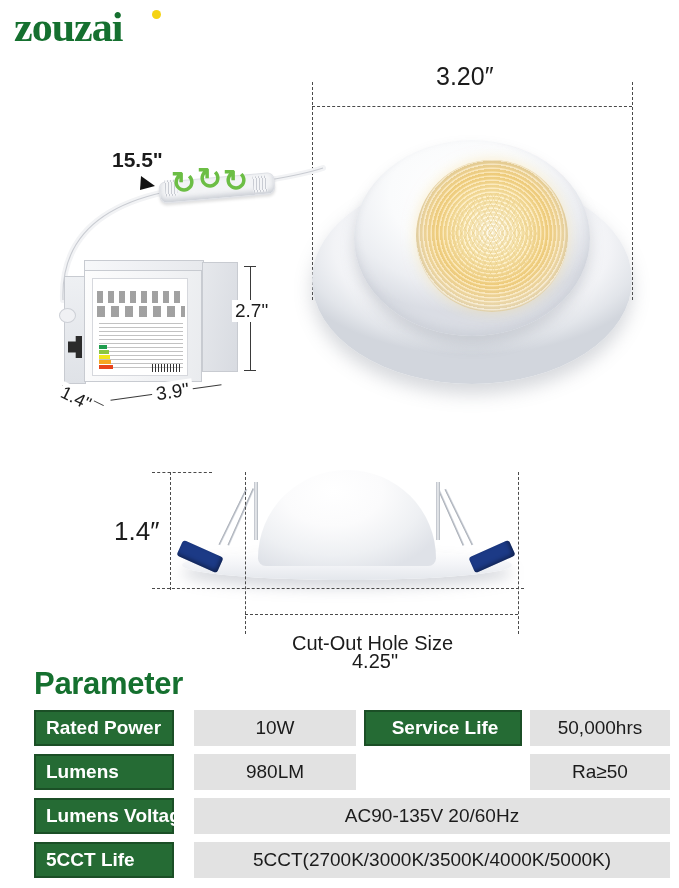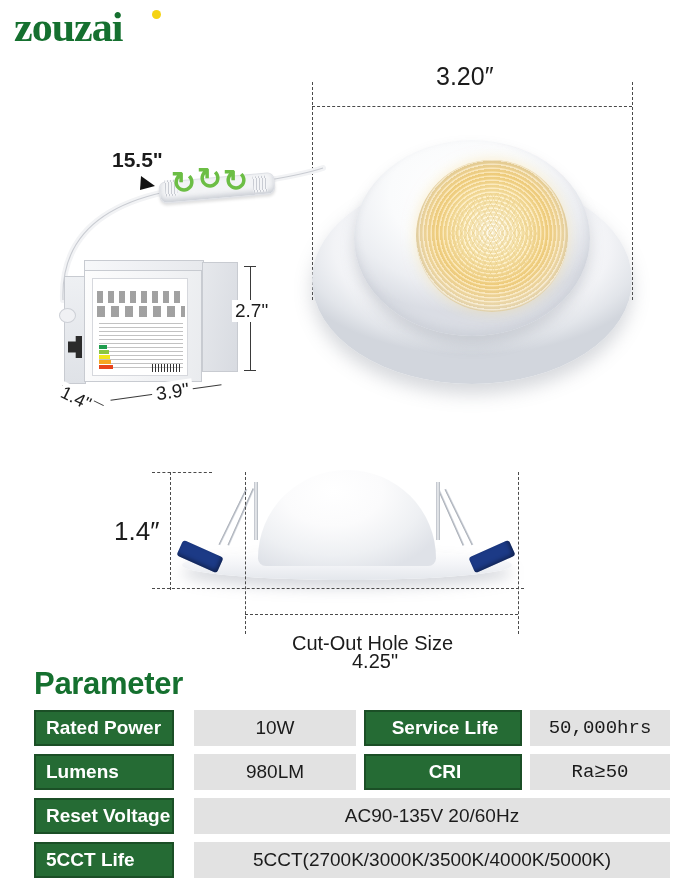--- a/index.html
+++ b/index.html
@@ -175,21 +175,21 @@
   }
   .lab {
     background:#256b34; color:#fff; font-weight:700;
     border:2px solid #1b4f26; padding-left:10px; justify-content:flex-start;
   }
   .val { background:#e2e2e2; color:#1b1b1b; justify-content:center; }
   .lab.ctr { justify-content:center; padding-left:4px; }
   .c1 { left:0px;   width:140px; }
   .c2 { left:160px; width:162px; }
   .c3 { left:330px; width:158px; }
-  .c4 { left:496px; width:140px;font-family:Liberation Mono, monospace; }
+  .c4 { left:496px; width:140px; }
   .c-wide { left:160px; width:476px; }
 </style>
 </head>
 <body>
 
 <div id="page">
 
   <div id="logo">
     <span>zouzai</span>
     <span class="dotcover"></span>
@@ -298,26 +298,25 @@
     <div class="row">
       <div class="cell lab c1">Rated Power</div>
       <div class="cell val c2">10W</div>
       <div class="cell lab ctr c3">Service Life</div>
       <div class="cell val c4">50,000hrs</div>
     </div>
 
     <div class="row">
       <div class="cell lab c1">Lumens</div>
       <div class="cell val c2">980LM</div>
-      <div class="cell lab ctr c3">CRI</div>
       <div class="cell val c4">Ra≥50</div>
     </div>
 
     <div class="row">
-      <div class="cell lab c1">Reset Voltage</div>
+      <div class="cell lab c1">Lumens Voltage</div>
       <div class="cell val c-wide">AC90-135V   20/60Hz</div>
     </div>
 
     <div class="row">
       <div class="cell lab c1">5CCT Life</div>
       <div class="cell val c-wide">5CCT(2700K/3000K/3500K/4000K/5000K)</div>
     </div>
 
   </div>
 </div>

